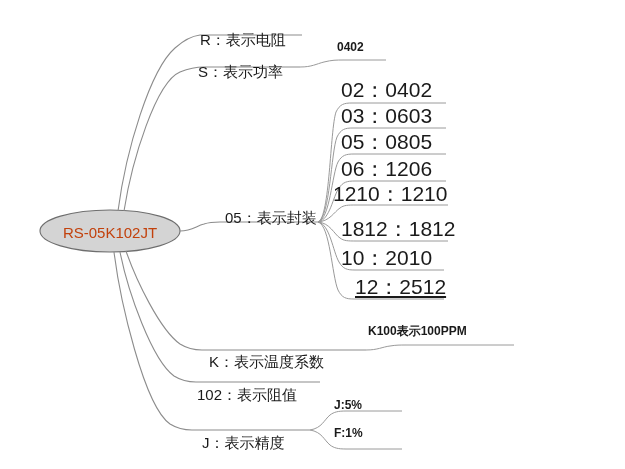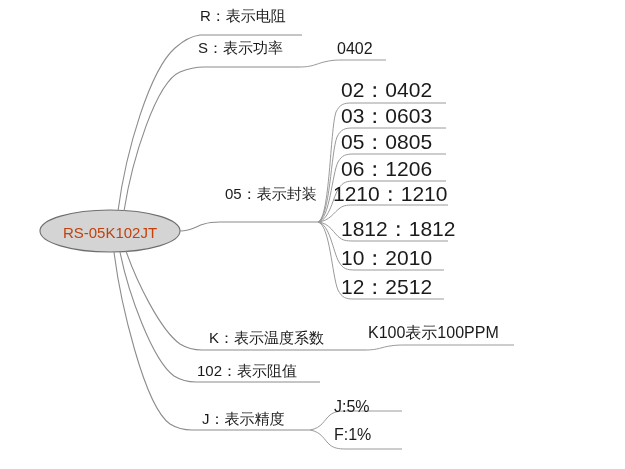--- a/index.html
+++ b/index.html
@@ -18,22 +18,22 @@
   .root-ellipse{
     fill:#d4d4d4;stroke:#6e6e6e;stroke-width:1.1;
   }
   .node-label{
     position:absolute;
     white-space:nowrap;
     color:#1a1a1a;
     font-family:"Liberation Sans","DejaVu Sans",sans-serif;
     line-height:1;
   }
-  .lvl1{font-size:15px;}
-  .lvl2{font-size:16px;}
+  .lvl1{font-size:15px;margin-top:24px;}
+  .lvl2{font-size:12px;font-weight:bold;}
   .pkg{font-size:21px;}
   .root-label{
     position:absolute;
     font-size:15px;
     color:#c2410c;
     white-space:nowrap;
     text-align:center;
   }
 </style>
 </head>
@@ -95,13 +95,13 @@
 
 <div class="node-label lvl2" style="left:334px;top:427px;">F:1%</div>
 
 <div class="node-label pkg" style="left:341px;top:79px;">02：0402</div>
 <div class="node-label pkg" style="left:341px;top:105px;">03：0603</div>
 <div class="node-label pkg" style="left:341px;top:131px;">05：0805</div>
 <div class="node-label pkg" style="left:341px;top:158px;">06：1206</div>
 <div class="node-label pkg" style="left:333px;top:183px;">1210：1210</div>
 <div class="node-label pkg" style="left:341px;top:218px;">1812：1812</div>
 <div class="node-label pkg" style="left:341px;top:247px;">10：2010</div>
-<div class="node-label pkg" style="left:341px;top:276px;">12：2512</div>
+<div class="node-label pkg" style="left:355px;top:276px;text-decoration:underline;">12：2512</div>
 
 </body></html>

